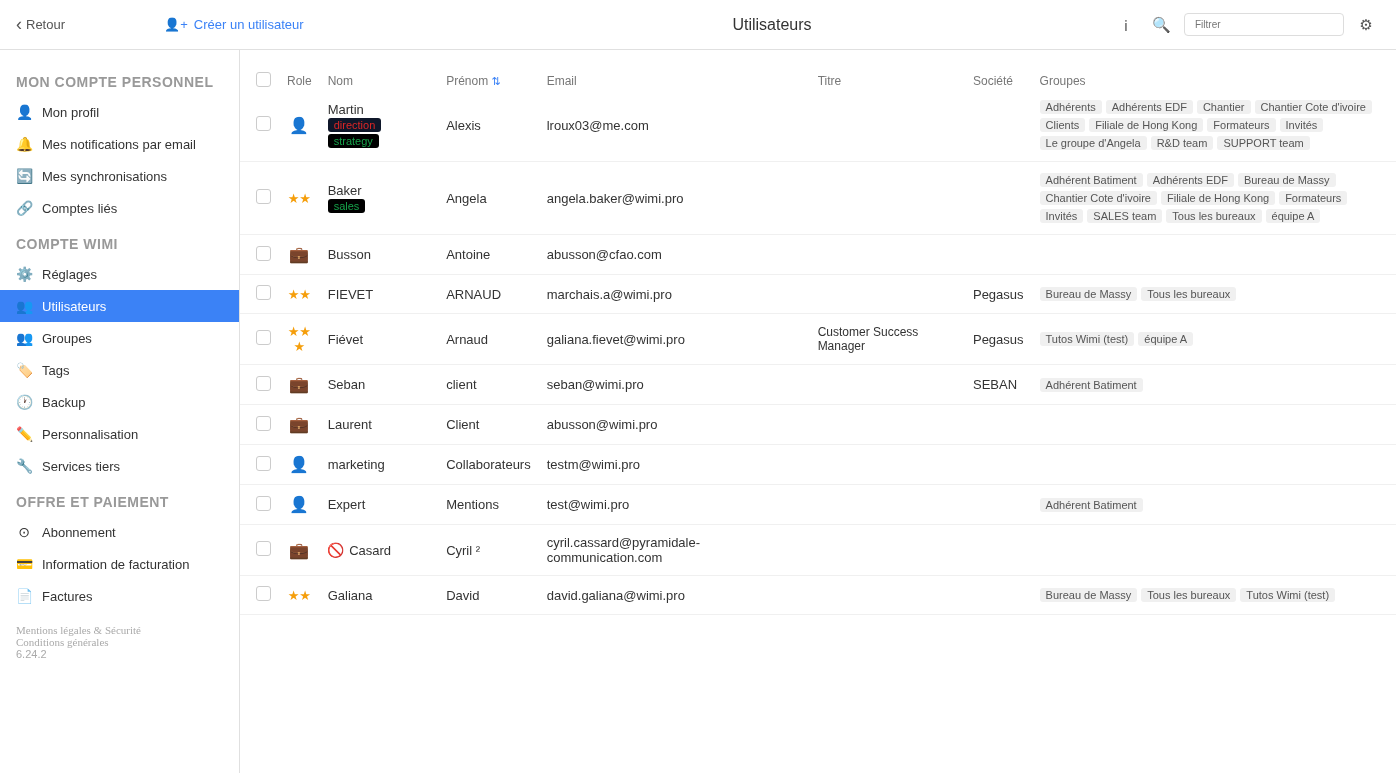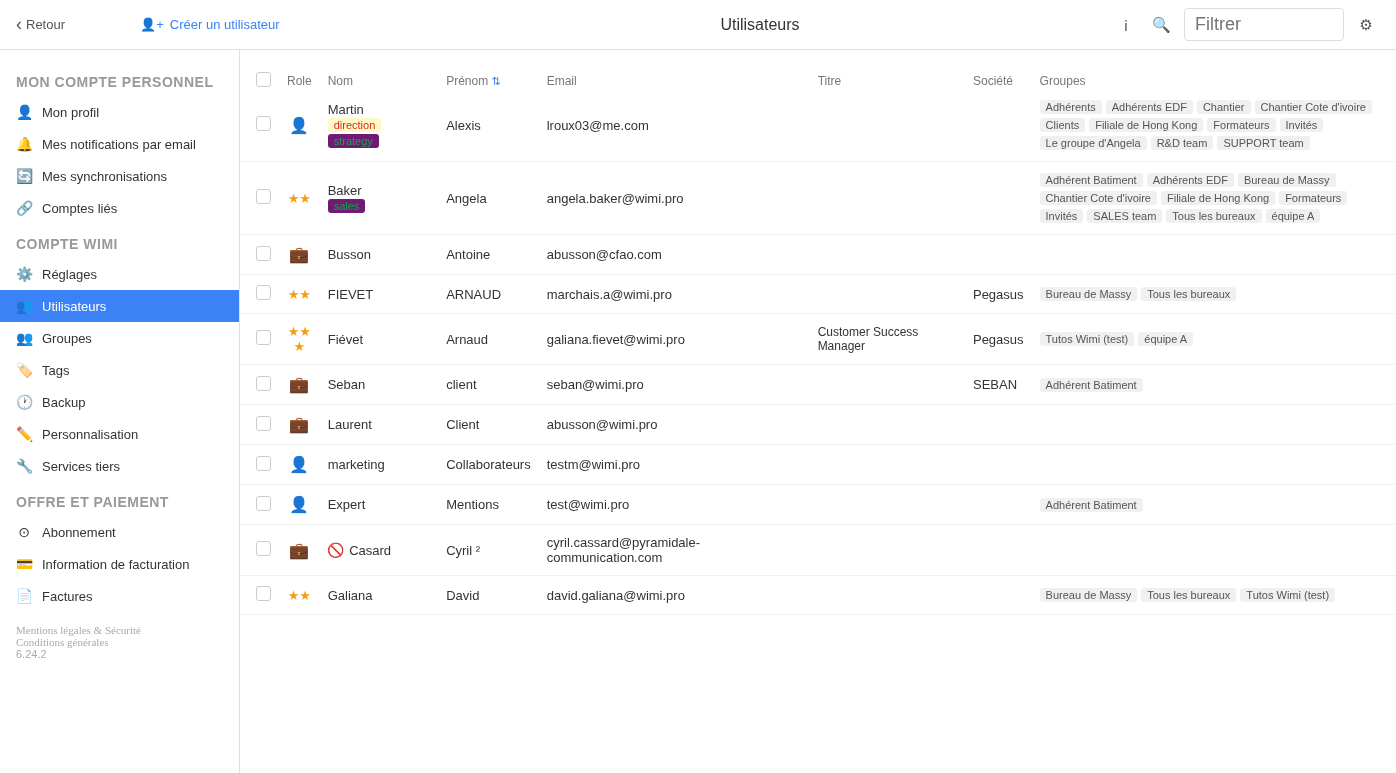--- a/index.html
+++ b/index.html
@@ -1,26 +1,26 @@
 <!DOCTYPE html>
 <html><head>
   <meta charset="utf-8">
   <style>
     * { box-sizing: border-box; margin: 0; padding: 0; }
     body { font-family: -apple-system, BlinkMacSystemFont, 'Segoe UI', Arial, sans-serif; font-size: 13px; color: #333; background: #fff; display: flex; flex-direction: column; height: 100vh; overflow: hidden; }
 
     
-    .topbar { display: flex; align-items: center; height: 50px; border-bottom: 1px solid #e0e0e0; padding: 0 16px; gap: 4px; }
+    .topbar { display: flex; align-items: center; height: 50px; border-bottom: 1px solid #e0e0e0; padding: 0 16px; gap: 28px; }
     .topbar-back { color: #555; cursor: pointer; display: flex; align-items: center; gap: 4px; font-size: 13px; min-width: 120px; }
     .topbar-back::before { content: '‹'; font-size: 18px; }
     .topbar-create { color: #3b82f6; cursor: pointer; display: flex; align-items: center; gap: 6px; font-size: 13px; flex: 1; }
     .topbar-title { font-size: 16px; font-weight: 500; flex: 2; text-align: center; }
     .topbar-right { display: flex; align-items: center; gap: 8px; flex: 1; justify-content: flex-end; }
     .topbar-icon { width: 28px; height: 28px; display: flex; align-items: center; justify-content: center; cursor: pointer; color: #555; font-size: 15px; border-radius: 4px; }
-    .search-input { border: 1px solid #ddd; border-radius: 4px; padding: 5px 10px; font-size: 18px; width: 160px; outline: none; }
+    .search-input { border: 1px solid #ddd; border-radius: 4px; padding: 5px 10px; font-size: 10px; width: 160px; outline: none; }
 
     
     .layout { display: flex; flex: 1; overflow: hidden; }
 
     
     .sidebar { width: 240px; border-right: 1px solid #e0e0e0; overflow-y: auto; padding: 12px 0; flex-shrink: 0; }
     .sidebar-section-label { font-size: 14px; font-weight: 700; color: #999; padding: 12px 16px 6px; text-transform: uppercase; letter-spacing: 0.5px; }
     .sidebar-item { display: flex; align-items: center; gap: 10px; padding: 8px 16px; cursor: pointer; color: #333; font-size: 13px; border-radius: 0; }
     .sidebar-item.active { background: #3b82f6; color: #fff; }
     .sidebar-item .icon { width: 16px; text-align: center; font-size: 14px; }
@@ -34,22 +34,22 @@
     thead th { position: sticky; top: 12px; background: #fff; border-bottom: 1px solid #e0e0e0; padding: 10px 8px; text-align: left; font-size: 12px; font-weight: 500; color: #777; white-space: nowrap; z-index: 1; }
     thead th:first-child { padding-left: 16px; width: 36px; }
     tbody tr { border-bottom: 1px solid #f0f0f0; }
     tbody td { padding: 10px 8px; vertical-align: middle; font-size: 13px; }
     tbody td:first-child { padding-left: 16px; }
 
     .sort-icon { color: #3b82f6; font-size: 11px; }
 
     
     .tag { display: inline-block; background: #f0f0f0; color: #555; border-radius: 3px; padding: 1px 6px; font-size: 11px; margin: 1px 2px 1px 0; white-space: nowrap; }
-    .tag-green { background: #701a75; color: #16a34a; }
-    .tag-red { background: #fef9c3; color: #dc2626; }
+    .tag-green { background: #000000; color: #16a34a; }
+    .tag-red { background: #0f172a; color: #dc2626; }
 
     .groups-cell { display: flex; flex-wrap: wrap; gap: 2px; max-width: 380px; }
 
     
     .cb { width: 15px; height: 15px; border: 1px solid #ccc; border-radius: 3px; display: inline-block; cursor: pointer; }
 
     .blocked-icon { color: #ef4444; font-size: 14px; margin-right: 4px; }
 
     .footer { padding: 12px 16px; font-size: 11px; color: #aaa; }
     .footer a { color: #aaa; text-decoration: none; font-family: Liberation Serif, serif; }

